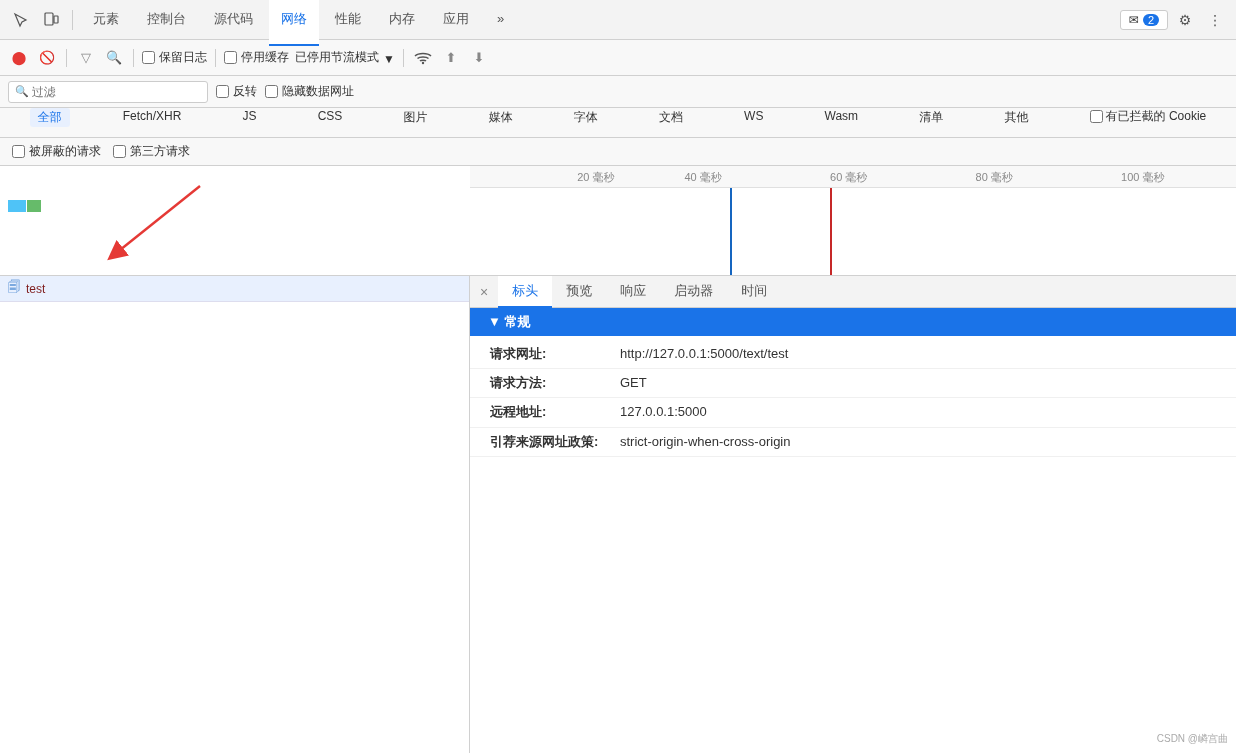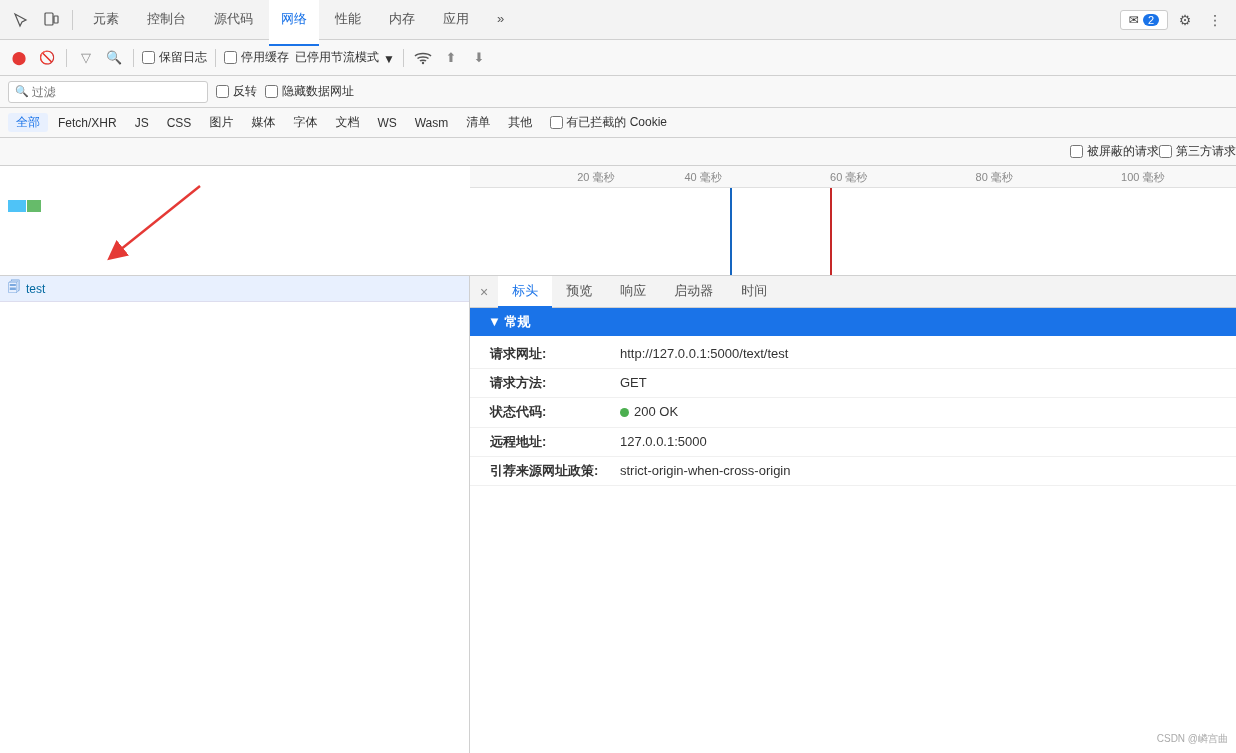--- a/index.html
+++ b/index.html
@@ -157,20 +157,21 @@
     
     .type-filter-row {
       display: flex;
       align-items: center;
       height: 30px;
       background: #f8f8f8;
       border-bottom: 1px solid #d0d0d0;
       padding: 0 8px;
       gap: 2px;
       flex-wrap: wrap;
+      flex-direction: column;
     }
     .type-btn {
       padding: 1px 8px;
       font-size: 12px;
       cursor: pointer;
       border-radius: 3px;
       border: none;
       background: transparent;
       color: #333;
     }
@@ -188,22 +189,22 @@
       margin-left: 8px;
     }
 
     
     .extra-filter-row {
       display: flex;
       align-items: center;
       height: 28px;
       background: #f8f8f8;
       border-bottom: 1px solid #d0d0d0;
-      padding: 0 0;
-      justify-content: flex-end;
+      padding: 0 12px;
+      gap: 12px;
     }
 
     
     .timeline-area {
       height: 110px;
       background: #fff;
       border-bottom: 1px solid #d0d0d0;
       display: flex;
       flex-direction: column;
       position: relative;
@@ -308,21 +309,21 @@
       cursor: pointer;
       background: #e8f0fe;
       border-bottom: 1px solid #dde;
     }
     .request-icon {
       font-size: 12px;
       color: #1565c0;
     }
     .request-name {
       font-size: 12px;
-      color: #0369a1;
+      color: #7f1d1d;
     }
 
     
     .right-panel {
       flex: 1;
       display: flex;
       flex-direction: column;
       overflow: hidden;
       background: #fff;
     }
@@ -605,26 +606,20 @@
         <div class="detail-row">
           <span class="detail-row-key">请求网址:</span>
           <span class="detail-row-val">http://127.0.0.1:5000/text/test</span>
         </div>
 
         <div class="detail-row">
           <span class="detail-row-key">请求方法:</span>
           <span class="detail-row-val">GET</span>
         </div>
 
-        <div class="detail-row">
-          <span class="detail-row-key">状态代码:</span>
-          <span class="detail-row-val">
-            <span class="status-dot"></span><span>200 OK</span>
-          </span>
-        </div>
 
         <div class="detail-row">
           <span class="detail-row-key">远程地址:</span>
           <span class="detail-row-val">127.0.0.1:5000</span>
         </div>
 
         <div class="detail-row">
           <span class="detail-row-key">引荐来源网址政策:</span>
           <span class="detail-row-val">strict-origin-when-cross-origin</span>
         </div>

